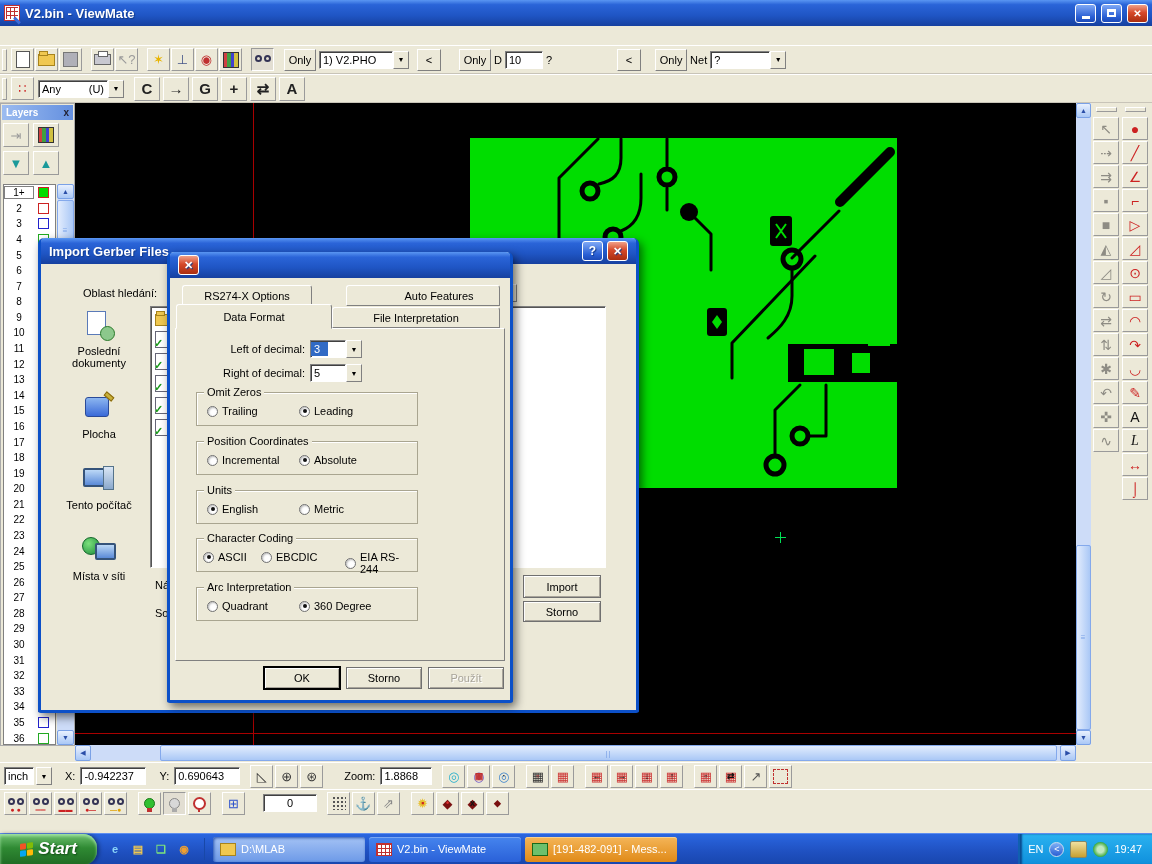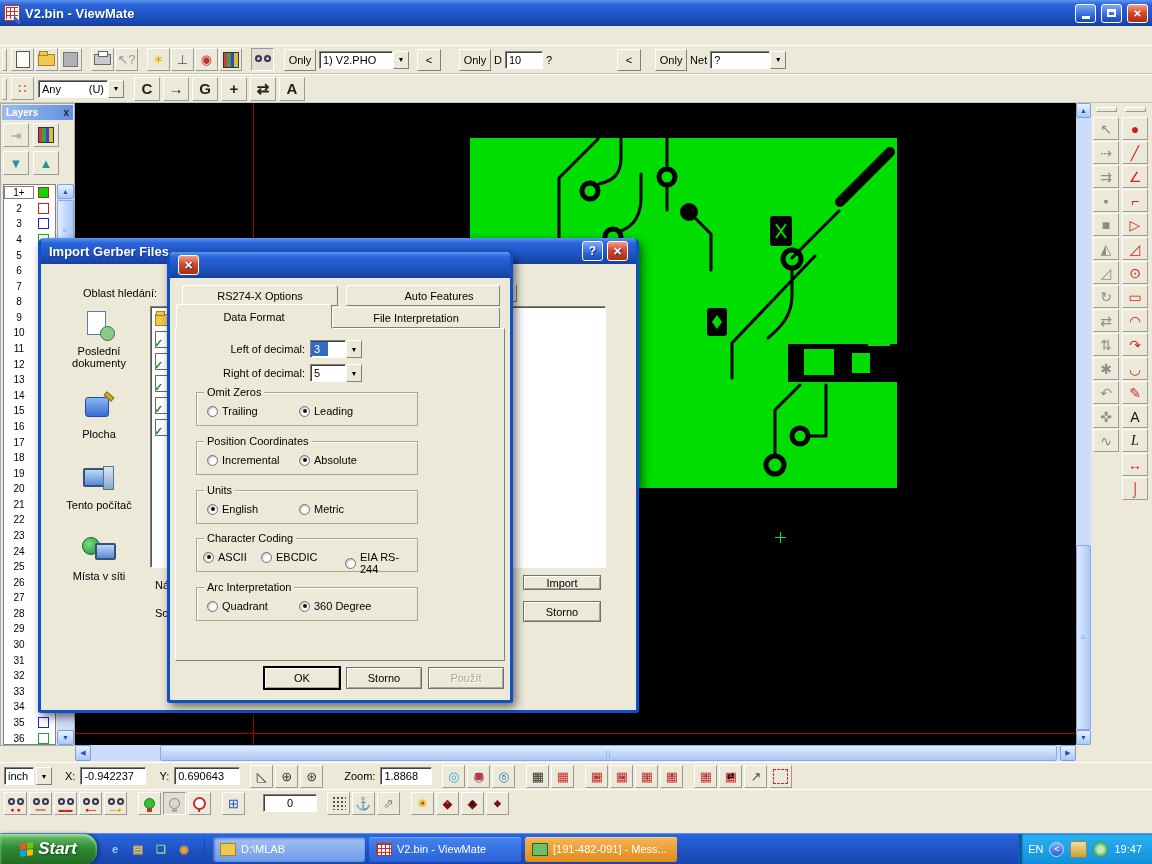--- a/index.html
+++ b/index.html
@@ -810,31 +810,31 @@
         <span class="fico">
             <span class="chk">✓</span>
           </span>
         <span class="fico">
             <span class="chk">✓</span>
           </span>
       </div>
     </div>
     <span class="abs lbtxt" style="left:114px;top:341px;">Ná</span>
     <span class="abs lbtxt" style="left:114px;top:369px;">So</span>
-    <span class="cbtn" style="left:482px;top:337px;width:78px;height:15px;">Import</span>
+    <span class="cbtn" style="left:482px;top:337px;width:78px;height:23px;">Import</span>
     <span class="cbtn" style="left:482px;top:363px;width:78px;height:21px;">Storno</span>
   </div>
 
   <div id="gerberdlg" class="xpwin">
     <div class="xptitle">
       <span class="xbtn">
           <span>✕</span>
         </span>
     </div>
-    <span class="tab back" style="left:12px;top:33px;width:156px;">RS274-X Options</span>
+    <span class="tab back" style="left:12px;top:33px;width:130px;">RS274-X Options</span>
     <span class="tab back" style="left:176px;top:33px;width:154px;padding-left:32px;">Auto Features</span>
     <span class="tab active" style="left:6px;top:52px;width:156px;">Data Format</span>
     <span class="tab" style="left:162px;top:55px;width:168px;border-bottom:1px solid #808080;">File Interpretation</span>
     <div class="tabpanel" style="left:5px;top:76px;width:330px;height:333px;"></div>
     <span class="abs lbtxt" style="left:25px;top:91px;width:110px;text-align:right;z-index:5;">Left of decimal:</span>
     <span class="field abs" style="left:140px;top:88px;width:36px;z-index:5;padding:0;">
         <span style="background:#316ac5;color:#fff;padding:1px 8px 1px 3px;">3</span>
       </span>
     <span class="cmbbtn abs" style="left:176px;top:88px;z-index:5;">
         <span>▼</span>

